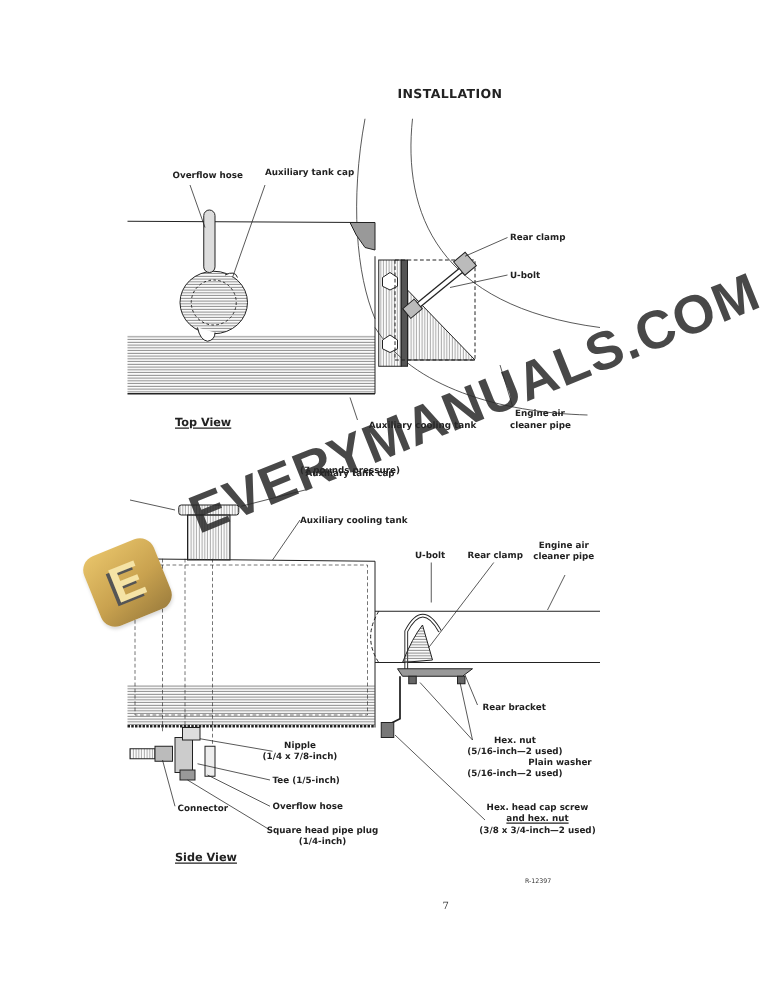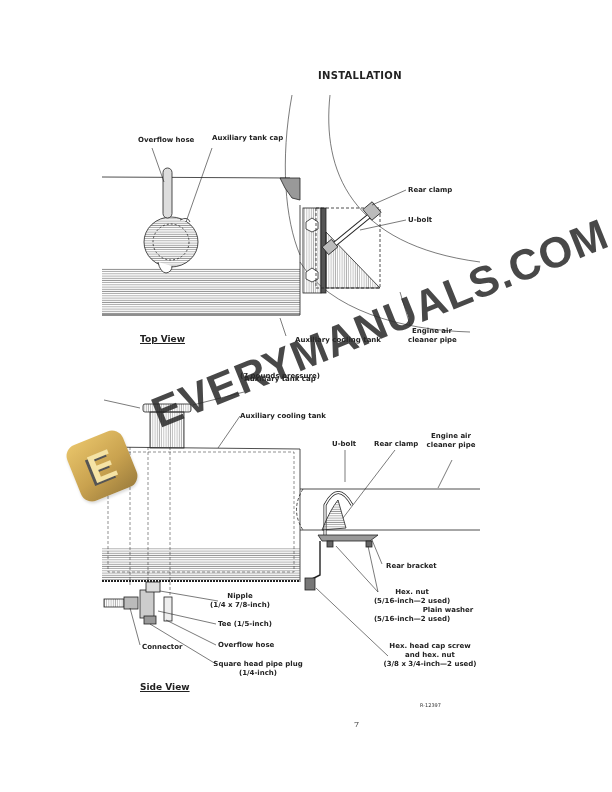--- a/index.html
+++ b/index.html
@@ -151,21 +151,21 @@
   <div class="lbl c" style="left:412px;top:606px;margin-left:36px;">Plain washer</div>
   <div class="lbl c" style="left:412px;top:615px;">(5/16-inch—2 used)</div>
   <div class="lbl c" style="left:240px;top:592px;">Nipple</div>
   <div class="lbl c" style="left:240px;top:601px;">(1/4 x 7/8-inch)</div>
   <div class="lbl" style="left:218px;top:620px;">Tee (1/5-inch)</div>
   <div class="lbl" style="left:218px;top:641px;">Overflow hose</div>
   <div class="lbl" style="left:142px;top:643px;">Connector</div>
   <div class="lbl c" style="left:258px;top:660px;">Square head pipe plug</div>
   <div class="lbl c" style="left:258px;top:669px;">(1/4-inch)</div>
   <div class="lbl c" style="left:430px;top:642px;">Hex. head cap screw</div>
-  <div class="lbl c" style="left:430px;top:651px;">and hex. nut</div>
+  <div class="lbl c" style="left:430px;top:651px;text-decoration:underline;">and hex. nut</div>
   <div class="lbl c" style="left:430px;top:660px;">(3/8 x 3/4-inch—2 used)</div>
   <div class="view" style="left:140px;top:682px;">Side View</div>
 
   <div class="figno">R-12397</div>
   <div class="pageno">7</div>
 
   <div class="wm-logo">
     <span>E</span>
   </div>
   <div class="wm-text">EVERYMANUALS.COM</div>

